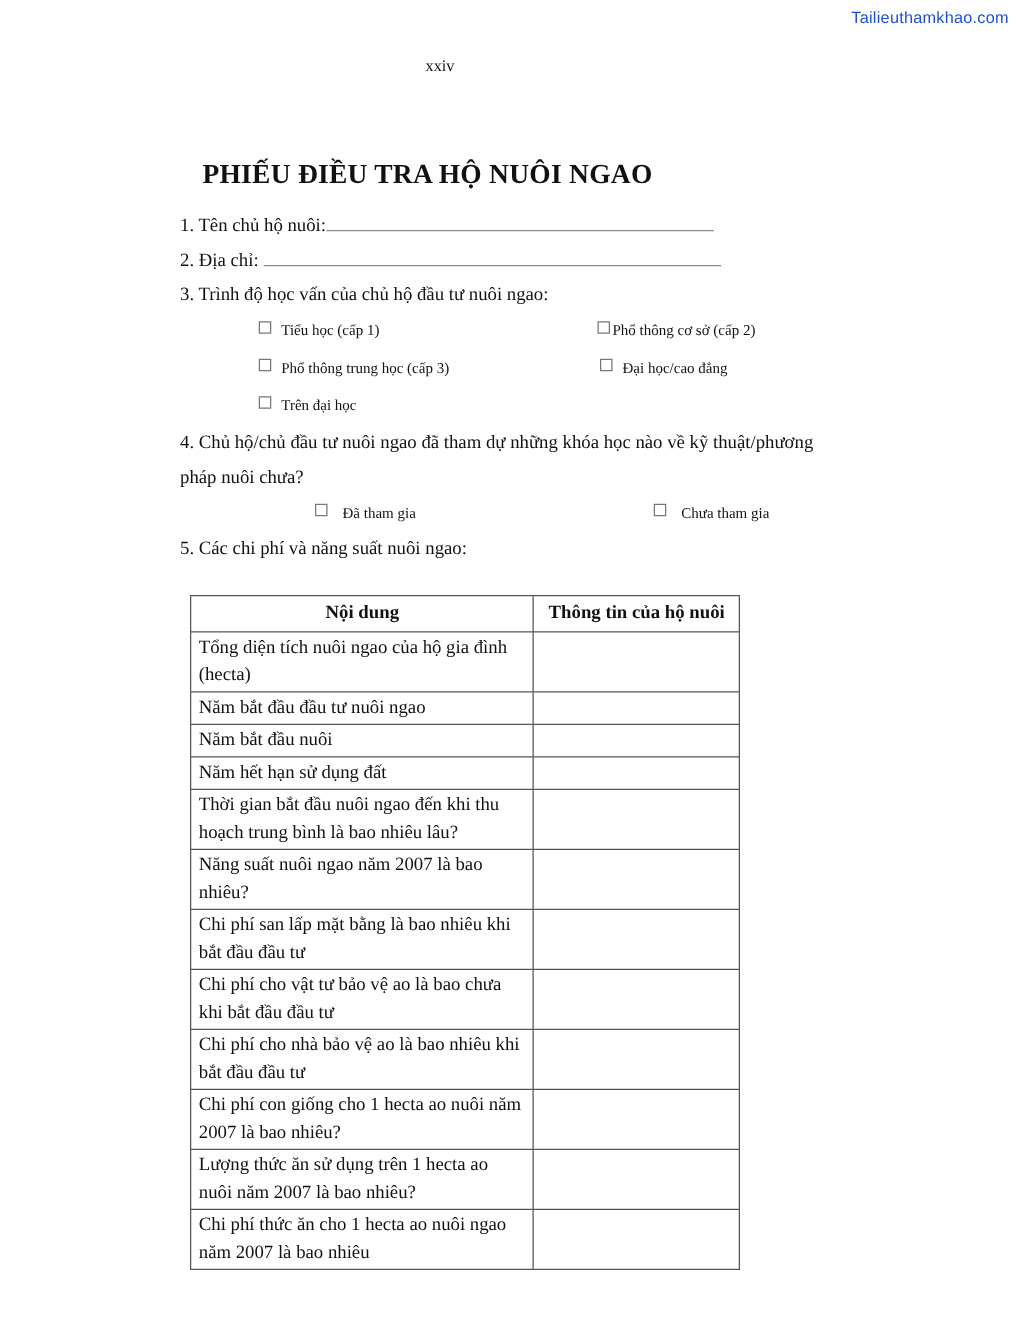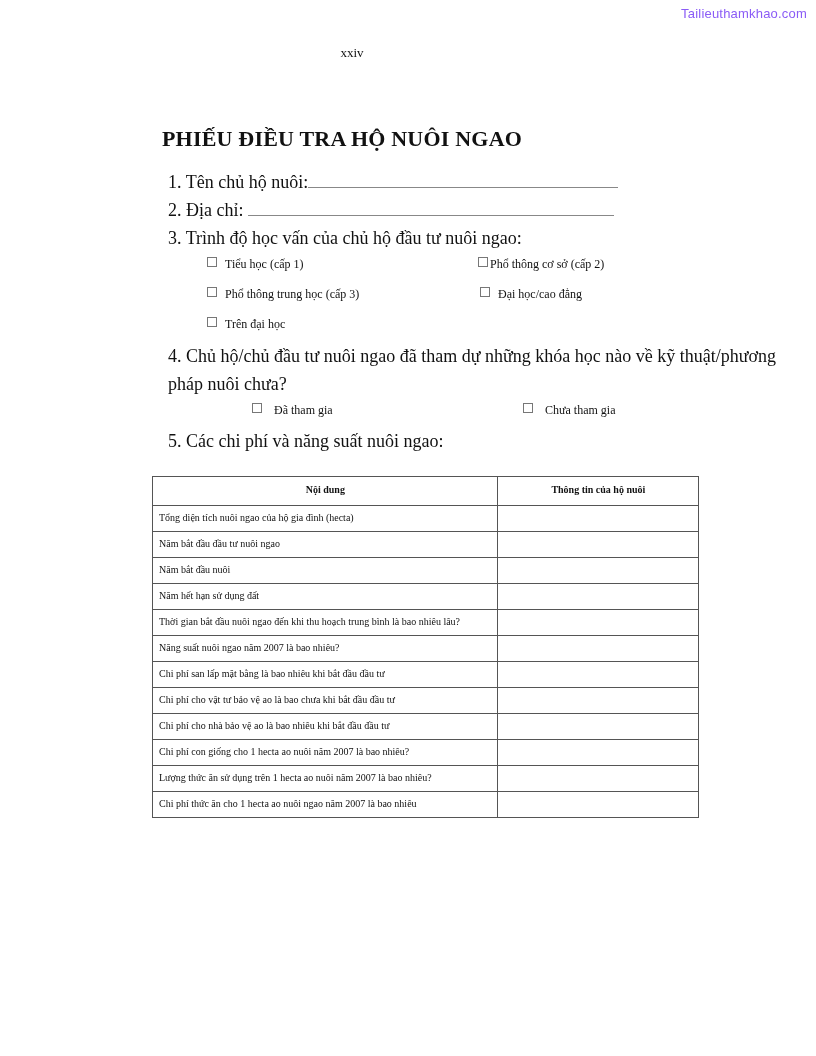--- a/index.html
+++ b/index.html
@@ -1,29 +1,29 @@
 <!DOCTYPE html>
 <html><head>
 <meta charset="utf-8">
 <style>
   html, body { margin: 0; padding: 0; background: #ffffff; }
   body { width: 816px; height: 1056px; position: relative; overflow: hidden;
          font-family: "Liberation Serif", "DejaVu Serif", serif; color: #111; }
   .watermark { position: absolute; top: 6px; right: 9px; font-family: "Liberation Sans", sans-serif;
-               font-size: 13px; color: #8b5cf6; letter-spacing: 0.2px; }
+               font-size: 13px; color: #1d4ed8; letter-spacing: 0.2px; }
   .page-num { position: absolute; top: 45px; left: 0; width: 704px; text-align: center; font-size: 13px; }
   .title { position: absolute; top: 126px; left: 0; width: 684px; text-align: center;
            font-size: 22px; font-weight: bold; letter-spacing: 0.2px; }
-  .line { position: absolute; left: 168px; font-size: 18px; white-space: nowrap; }
+  .line { position: absolute; left: 144px; font-size: 15px; white-space: nowrap; }
   .blank { display: inline-block; border-bottom: 1px solid #888; vertical-align: baseline; height: 12px; }
   .opt { position: absolute; font-size: 12px; white-space: nowrap; }
   .box { display: inline-block; width: 8px; height: 8px; border: 1px solid #777; margin-right: 8px;
          vertical-align: 1px; }
-  table.survey { position: absolute; top: 476px; left: 152px; width: 547px; border-collapse: collapse;
-                 font-size: 10px; }
+  table.survey { position: absolute; top: 476px; left: 152px; width: 440px; border-collapse: collapse;
+                 font-size: 15px; }
   table.survey td, table.survey th { border: 1px solid #555; padding: 1px 5px 2px 6px; vertical-align: top;
                  line-height: 22px; }
   table.survey th { font-weight: bold; text-align: center; height: 24px; padding-top: 2px; }
   table.survey td.c1 { width: 334px; }
   table.survey td.c2 { width: 190px; }
 </style>
 </head>
 <body>
 
 <div class="watermark">Tailieuthamkhao.com</div>

